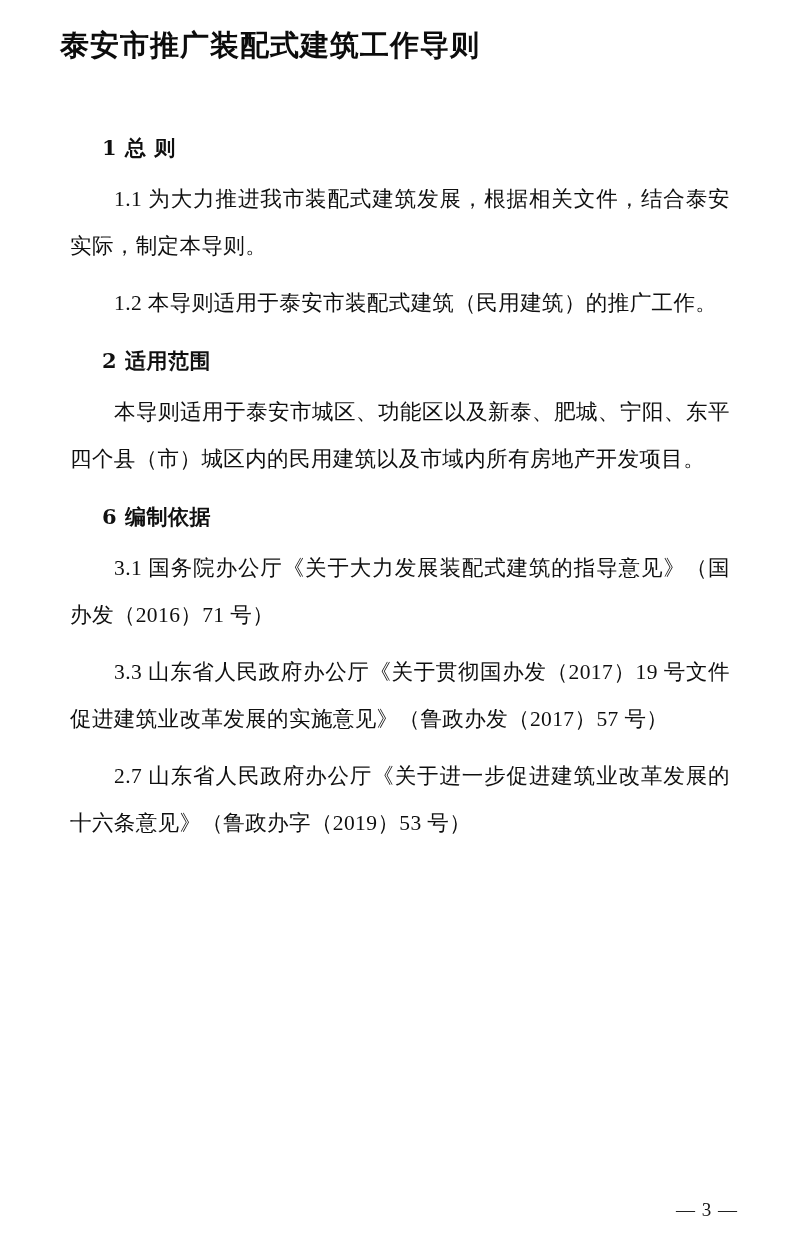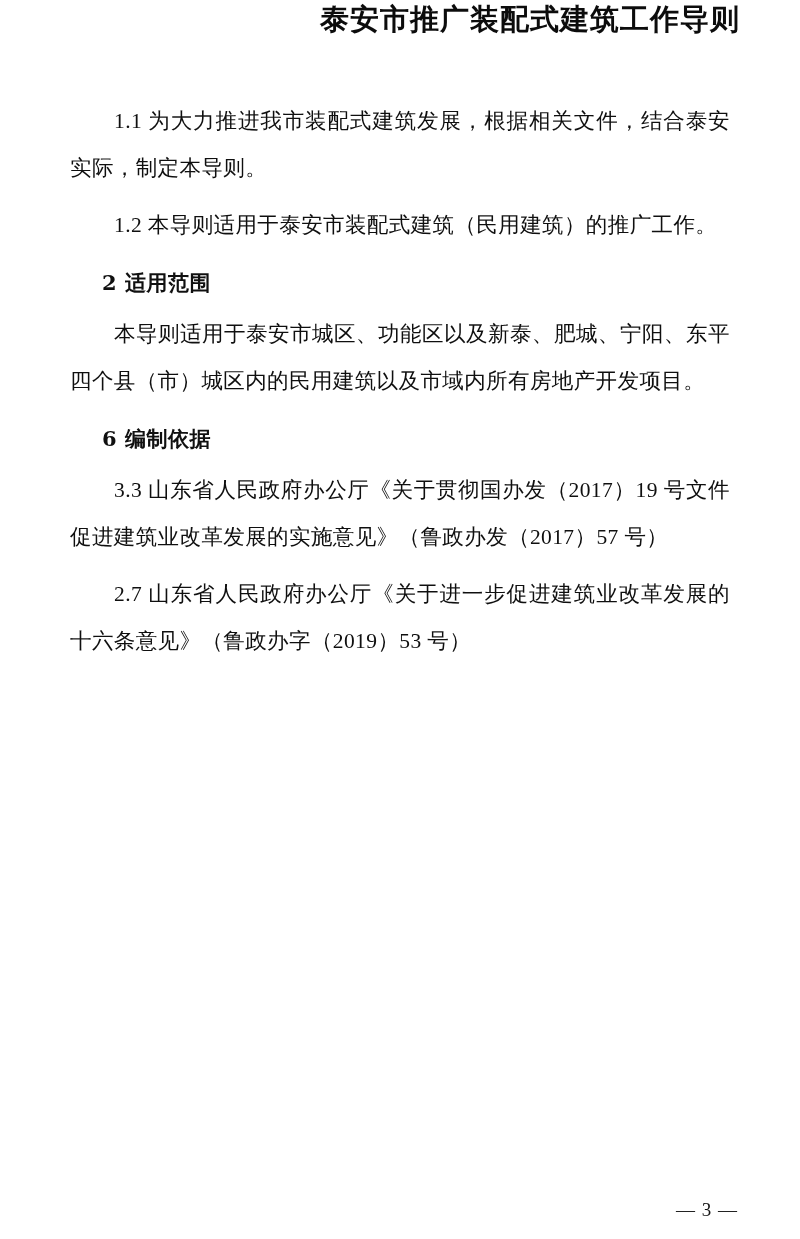--- a/index.html
+++ b/index.html
@@ -16,26 +16,27 @@
     overflow: hidden;
   }
   .page {
     position: relative;
     width: 800px;
     height: 1239px;
     box-sizing: border-box;
     padding: 0 60px;
   }
   .doc-title {
-    text-align: right;
+    text-align: left;
     font-family: "DejaVu Serif", "Liberation Serif", serif;
     font-weight: bold;
     font-size: 29px;
     letter-spacing: 1px;
     margin: 0;
+    padding-top: 26px;
     padding-bottom: 10px;
     color: #0c0c0c;
     white-space: nowrap;
   }
   .body-block {
     margin-top: 48px;
   }
   .heading {
     font-family: "DejaVu Serif", "Liberation Serif", serif;
     font-weight: bold;
@@ -67,31 +68,33 @@
 </head>
 <body>
 
 <div class="page">
 
   <h1 class="doc-title">泰安市推广装配式建筑工作导则</h1>
 
   <div class="body-block">
 
     <div>
+      <div class="heading">1  总    则</div>
       <p class="para">1.1 为大力推进我市装配式建筑发展，根据相关文件，结合泰安实际，制定本导则。</p>
       <p class="para">1.2 本导则适用于泰安市装配式建筑（民用建筑）的推广工作。</p>
     </div>
 
     <div>
       <div class="heading">2   适用范围</div>
       <p class="para">本导则适用于泰安市城区、功能区以及新泰、肥城、宁阳、东平四个县（市）城区内的民用建筑以及市域内所有房地产开发项目。</p>
     </div>
 
     <div>
       <div class="heading">6   编制依据</div>
+      <p class="para">3.1 国务院办公厅《关于大力发展装配式建筑的指导意见》（国办发（2016）71 号）</p>
       <p class="para">3.3 山东省人民政府办公厅《关于贯彻国办发（2017）19 号文件促进建筑业改革发展的实施意见》（鲁政办发（2017）57 号）</p>
       <p class="para">2.7 山东省人民政府办公厅《关于进一步促进建筑业改革发展的十六条意见》（鲁政办字（2019）53 号）</p>
     </div>
 
   </div>
 
   <div class="footer">— 3 —</div>
 
 </div>
 

